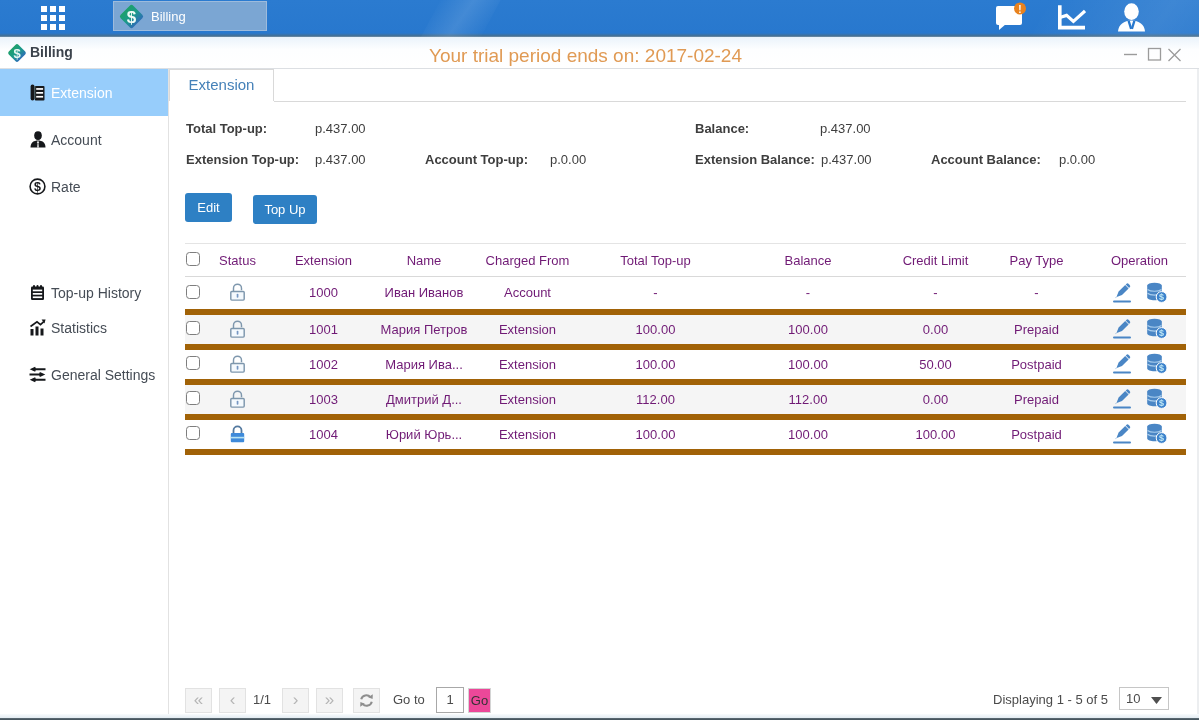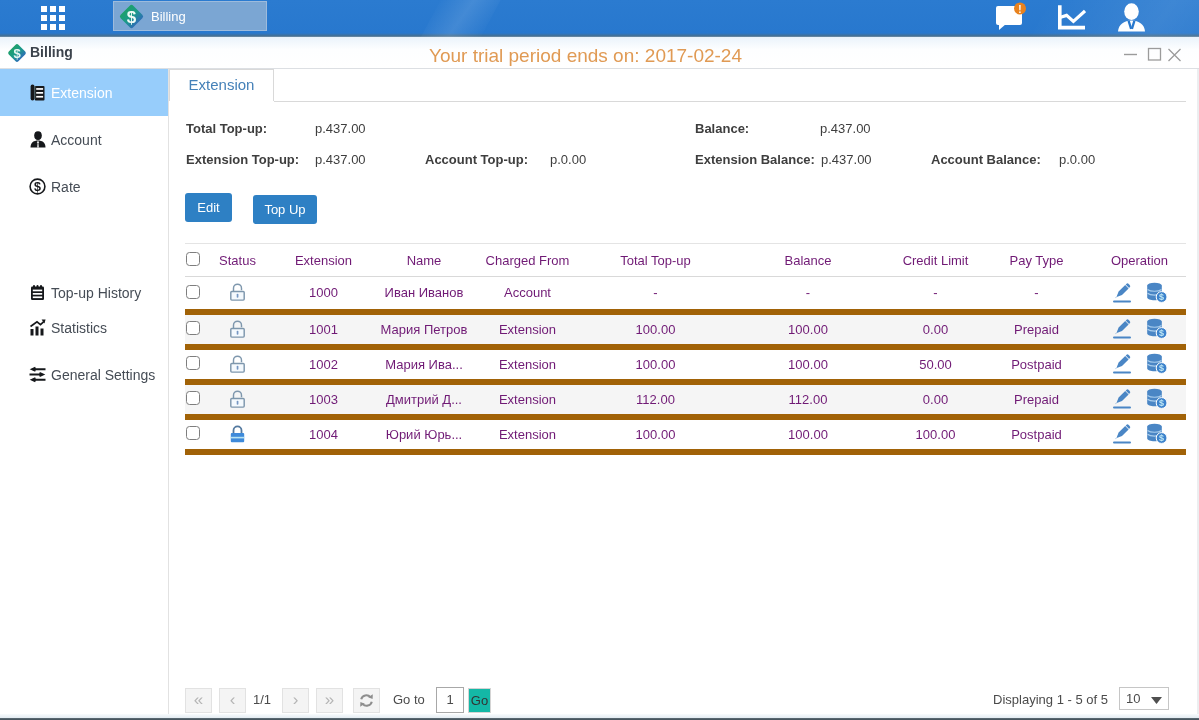--- a/index.html
+++ b/index.html
@@ -64,21 +64,21 @@
 .tbl tbody tr.alt { background:#f5f5f5; }
 .cb { width:14px; height:14px; border:1.5px solid #7e7e7e; border-radius:3.5px; background:#fff;
   display:inline-block; vertical-align:middle; position:relative; top:-2px; }
 
 
 .pager { position:absolute; left:16px; top:617px; width:1001px; height:28px; font-size:13px; color:#4b4b4b; }
 .pbtn { position:absolute; top:2px; width:27px; height:25px; background:#f4f4f4; border:1px solid #e2e2e2;
   color:#b5b5b5; text-align:center; line-height:22px; font-size:17px; }
 .goin { position:absolute; left:251px; top:1px; width:28px; height:26px; border:1px solid #a8a8a8;
   background:#fff; text-align:center; line-height:24px; }
-.gobtn { position:absolute; left:283px; top:2px; width:23px; height:25px; background:#14b8a6;
+.gobtn { position:absolute; left:283px; top:2px; width:23px; height:25px; background:#ec4899;
   border:1px solid #d4d4d4; text-align:center; line-height:23px; color:#333; }
 .disp { position:absolute; right:78px; top:6px; }
 .psize { position:absolute; right:17px; top:1px; width:50px; height:23px; border:1px solid #c6c6c6;
   background:#fff; }
 
 
 .bottomedge { position:absolute; left:0; top:718px; width:1199px; height:2px; background:linear-gradient(180deg,#5f6d76,#3f4e57); }
 .bottomline { position:absolute; left:0; top:714px; width:1199px; height:4px; background:linear-gradient(180deg,#f8fbfd,#e2ebf1); }
 .rightedge { position:absolute; right:0; top:69px; width:2px; height:645px; background:#eceef0; }
 </style>

